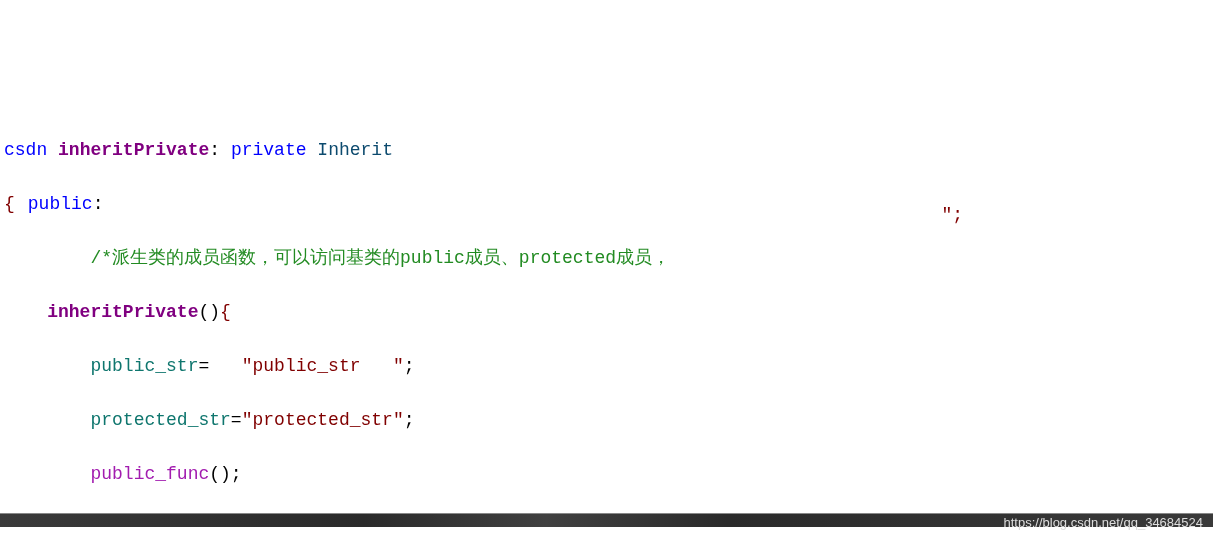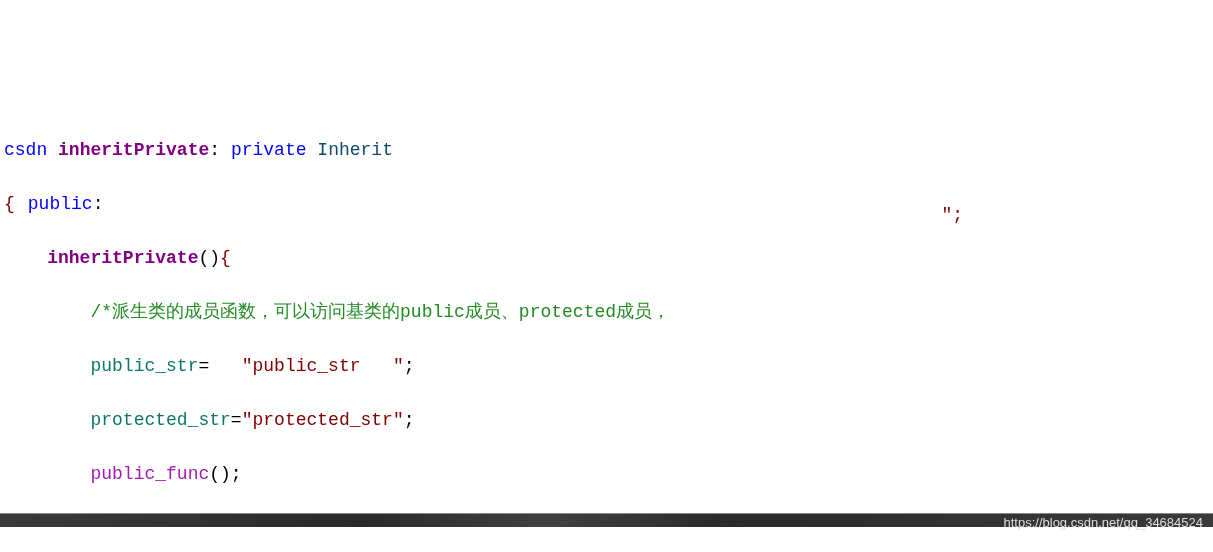--- a/index.html
+++ b/index.html
@@ -63,22 +63,22 @@
     }
   </style>
 </head>
 <body>
 
 
 
 <div class="code-container">
 <span class="code-line"><span class="kw-class">csdn</span> <span class="classname">inheritPrivate</span><span class="punct">:</span> <span class="kw-private">private</span> <span class="typename">Inherit</span></span>
 <span class="code-line"><span class="brace">{</span><span class="kw-public">public</span><span class="punct">:</span></span>
+<span class="code-line">        <span class="comment">/*派生类的成员函数，可以访问基类的public成员、protected成员，</span></span>
 <span class="code-line">    <span class="classname">inheritPrivate</span><span class="punct">()</span><span class="brace">{</span></span>
-<span class="code-line">        <span class="comment">/*派生类的成员函数，可以访问基类的public成员、protected成员，</span></span>
 <span class="code-line">        <span class="member-var">public_str</span><span class="punct">=</span>   <span class="string">"public_str   "</span><span class="punct">;</span></span>
 <span class="code-line">        <span class="member-var">protected_str</span><span class="punct">=</span><span class="string">"protected_str"</span><span class="punct">;</span></span>
 <span class="code-line">        <span class="method-call">public_func</span><span class="punct">();</span></span>
 
 
 
 
 
 
 

